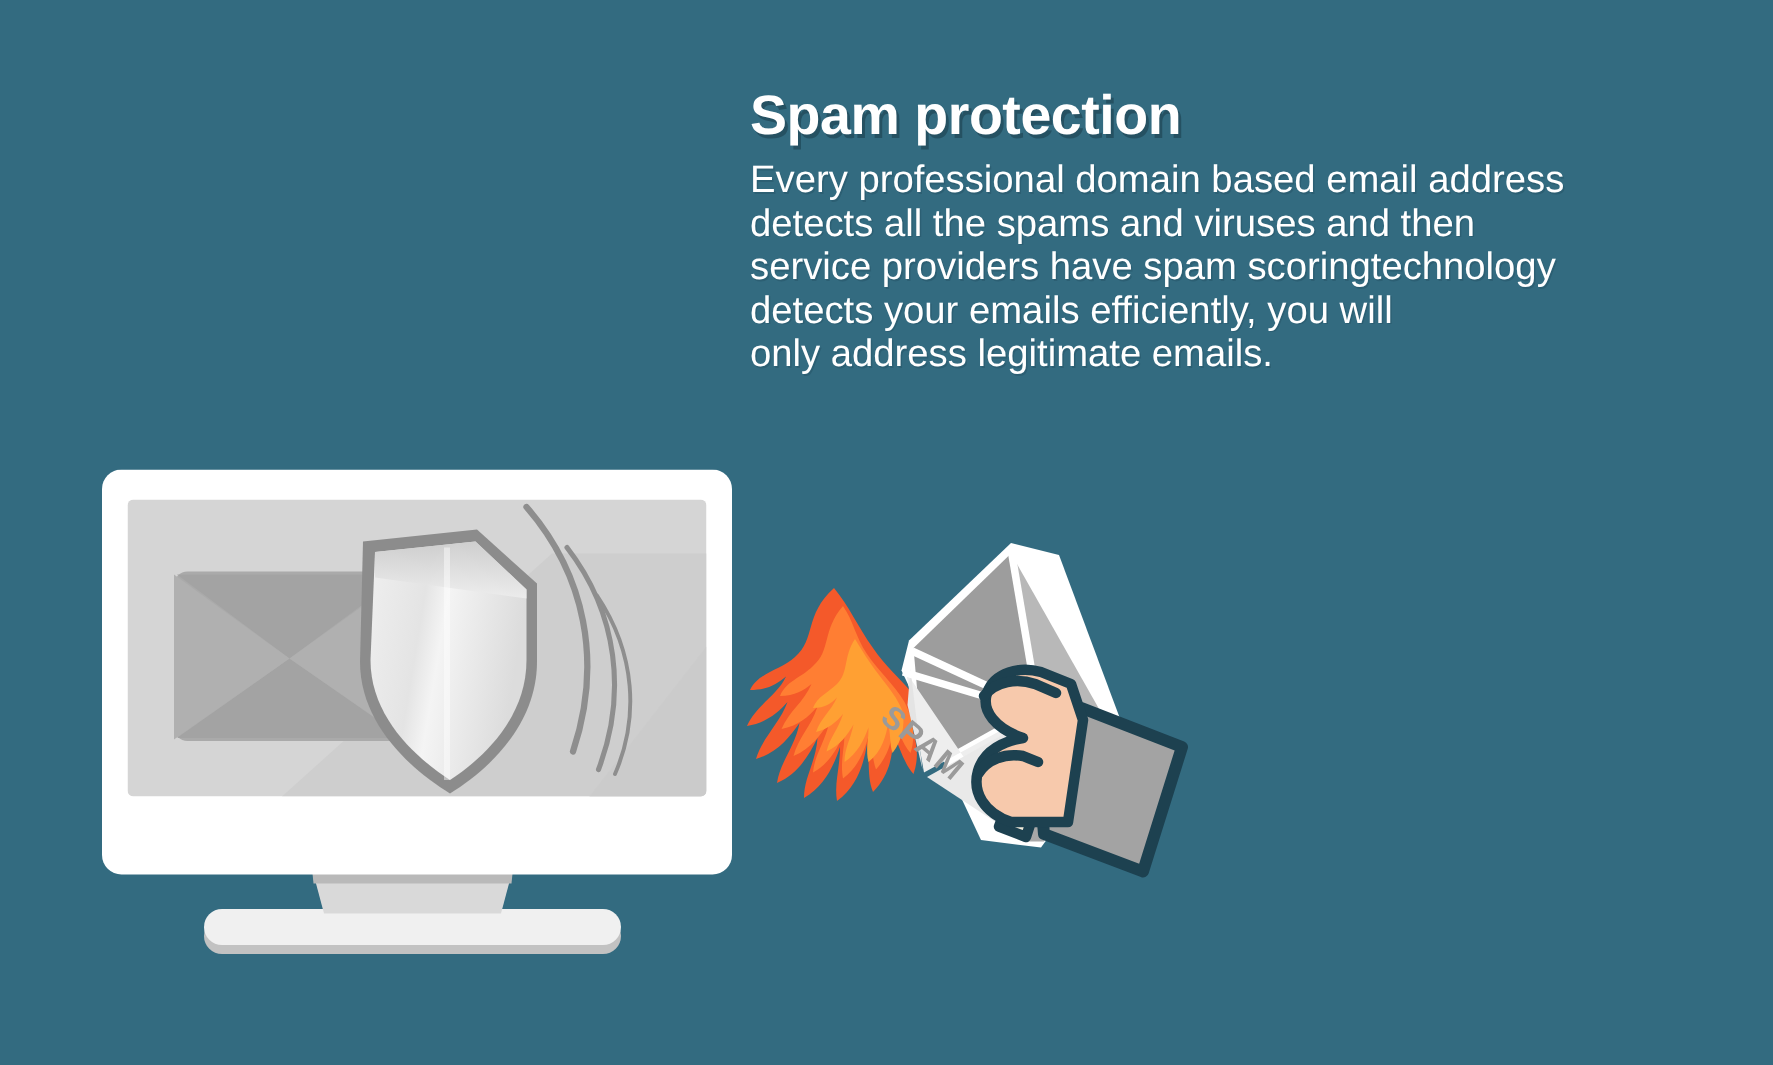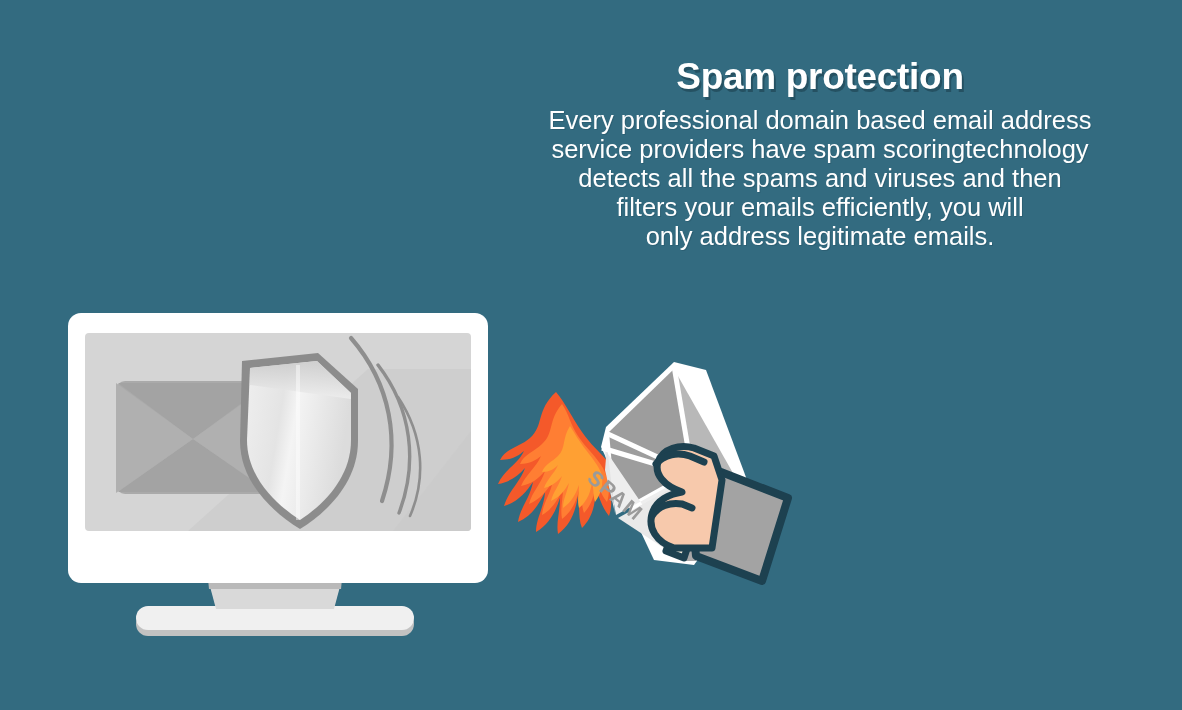--- a/index.html
+++ b/index.html
@@ -18,21 +18,21 @@
     background: #336b80;
     overflow: hidden;
   }
 
   
   .text-block {
     position: absolute;
     left: 500px;
     top: 56px;
     width: 640px;
-    text-align: center;
+    text-align: left;
   }
   .title {
     margin: 0;
     font-size: 37px;
     font-weight: bold;
     color: #ffffff;
     letter-spacing: -0.3px;
     text-shadow: 2px 3px 0 rgba(20,50,62,0.45);
     font-family: "Liberation Sans", sans-serif;
   }
@@ -61,23 +61,23 @@
 </style>
 </head>
 <body>
 
 <div id="stage">
 
   <div class="text-block">
     <h1 class="title">Spam protection</h1>
     <p class="body-copy">
       <span class="ln">Every professional domain based email address</span>
+      <span class="ln">detects all the spams and viruses and then</span>
       <span class="ln">service providers have spam scoringtechnology</span>
-      <span class="ln">detects all the spams and viruses and then</span>
-      <span class="ln">filters your emails efficiently, you will</span>
+      <span class="ln">detects your emails efficiently, you will</span>
       <span class="ln">only address legitimate emails.</span>
     </p>
   </div>
 
   <div id="monitor">
     <svg width="420" height="330" viewBox="0 0 420 330">
       <defs>
         <linearGradient id="shieldGrad" x1="0" y1="0" x2="1" y2="0.25">
           <stop offset="0%" stop-color="#efefef"></stop>
           <stop offset="38%" stop-color="#e4e4e4"></stop>

